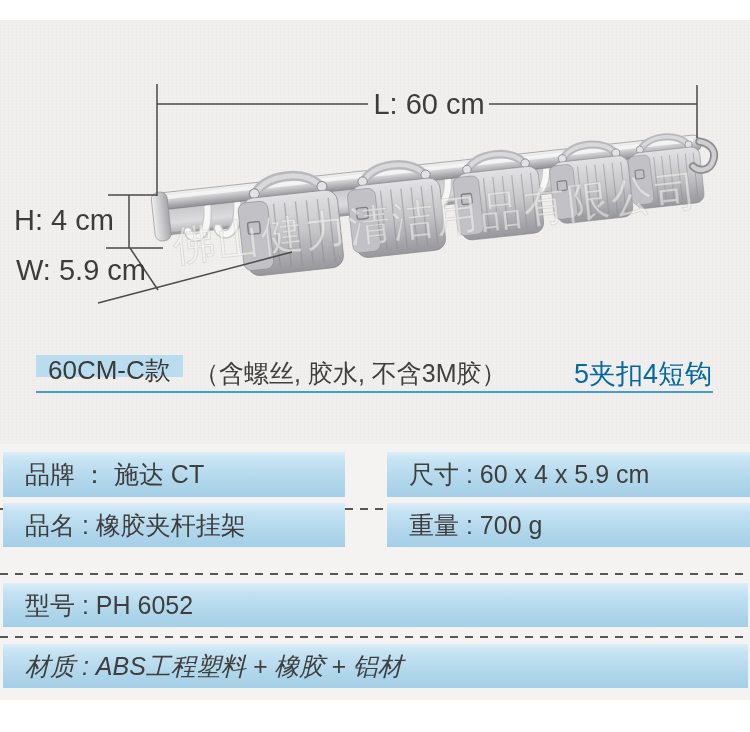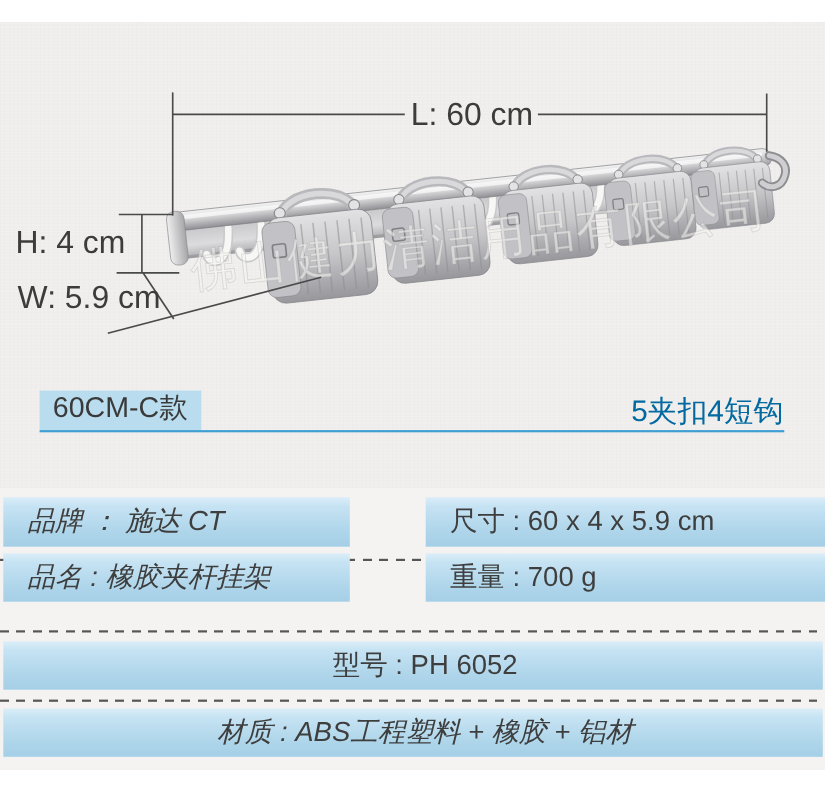--- a/index.html
+++ b/index.html
@@ -15,21 +15,21 @@
   
   .canvas::before{
     content:""; position:absolute; inset:0; pointer-events:none; opacity:.5;
     background-image:
       repeating-linear-gradient(0deg, rgba(255,255,255,.25) 0 1px, transparent 1px 3px),
       repeating-linear-gradient(90deg, rgba(200,200,198,.12) 0 1px, transparent 1px 4px);
   }
   .figure-svg { position:absolute; left:0; top:0; width:750px; height:420px; }
 
   .variant-badge {
-    position:absolute; left:36px; top:335px; height:36px; line-height:30px;
+    position:absolute; left:36px; top:335px; height:22px; line-height:30px;
     padding:0 12px; background:#b9dcee; font-size:26px; color:#3a3a3a;
     white-space:nowrap;
   }
   .variant-note {
     position:absolute; left:194px; top:337px; font-size:25px; color:#3f3f3f;
     white-space:nowrap;
   }
   .variant-count {
     position:absolute; right:38px; top:336px; font-size:27px; color:#0369a1;
     white-space:nowrap;
@@ -42,23 +42,23 @@
   .spec-panel {
     position:absolute; left:0; top:424px; width:750px; height:256px;
     background:#f4f3f1;
   }
   .spec-bar {
     position:absolute; height:45px;
     background:linear-gradient(180deg,#dceef8 0%, #c6e3f3 18%, #aed5ea 70%, #a5cfe7 100%);
     font-size:25px; color:#3e3e3e; line-height:45px; padding-left:22px;
     white-space:nowrap; overflow:hidden;
   }
-  .bar-left   { left:3px;   width:315px;font-style:italic; }
+  .bar-left   { left:3px;   width:342px; }
   .bar-right  { left:387px; width:418px; }
-  .bar-full   { left:3px;   width:745px;text-align:center; }
+  .bar-full   { left:3px;   width:745px; }
   .r1 { top:432px; }
   .r2 { top:483px; height:44px; line-height:44px; }
   .r3 { top:563px; height:44px; line-height:44px; }
   .r4 { top:624px; height:44px; line-height:44px;font-style:italic; }
 
   .dashed-divider {
     position:absolute; left:0; width:750px; height:2px;
     background:repeating-linear-gradient(90deg, #565656 0 8px, transparent 8px 15px);
   }
   .d1 { top:488px; } .d2 { top:553px; } .d3 { top:616px; }
@@ -228,20 +228,21 @@
         <line x1="98" y1="283" x2="292" y2="232"></line>
       </g>
       <g font-size="29" fill="#3c3c3c">
         <text x="429" y="94" text-anchor="middle">L: 60 cm</text>
         <text x="14" y="210">H: 4 cm</text>
         <text x="16" y="260">W: 5.9 cm</text>
       </g>
     </svg>
 
     <div class="variant-badge">60CM-C款</div>
+    <div class="variant-note">（含螺丝, 胶水, 不含3M胶）</div>
     <div class="variant-count">5夹扣4短钩</div>
     <div class="variant-underline"></div>
 
     <div class="spec-panel"></div>
 
     <div class="spec-bar bar-left r1">品牌 ：  施达 CT</div>
     <div class="spec-bar bar-right r1">尺寸 : 60 x 4 x 5.9 cm</div>
 
     <div class="dashed-divider d1"></div>
 

